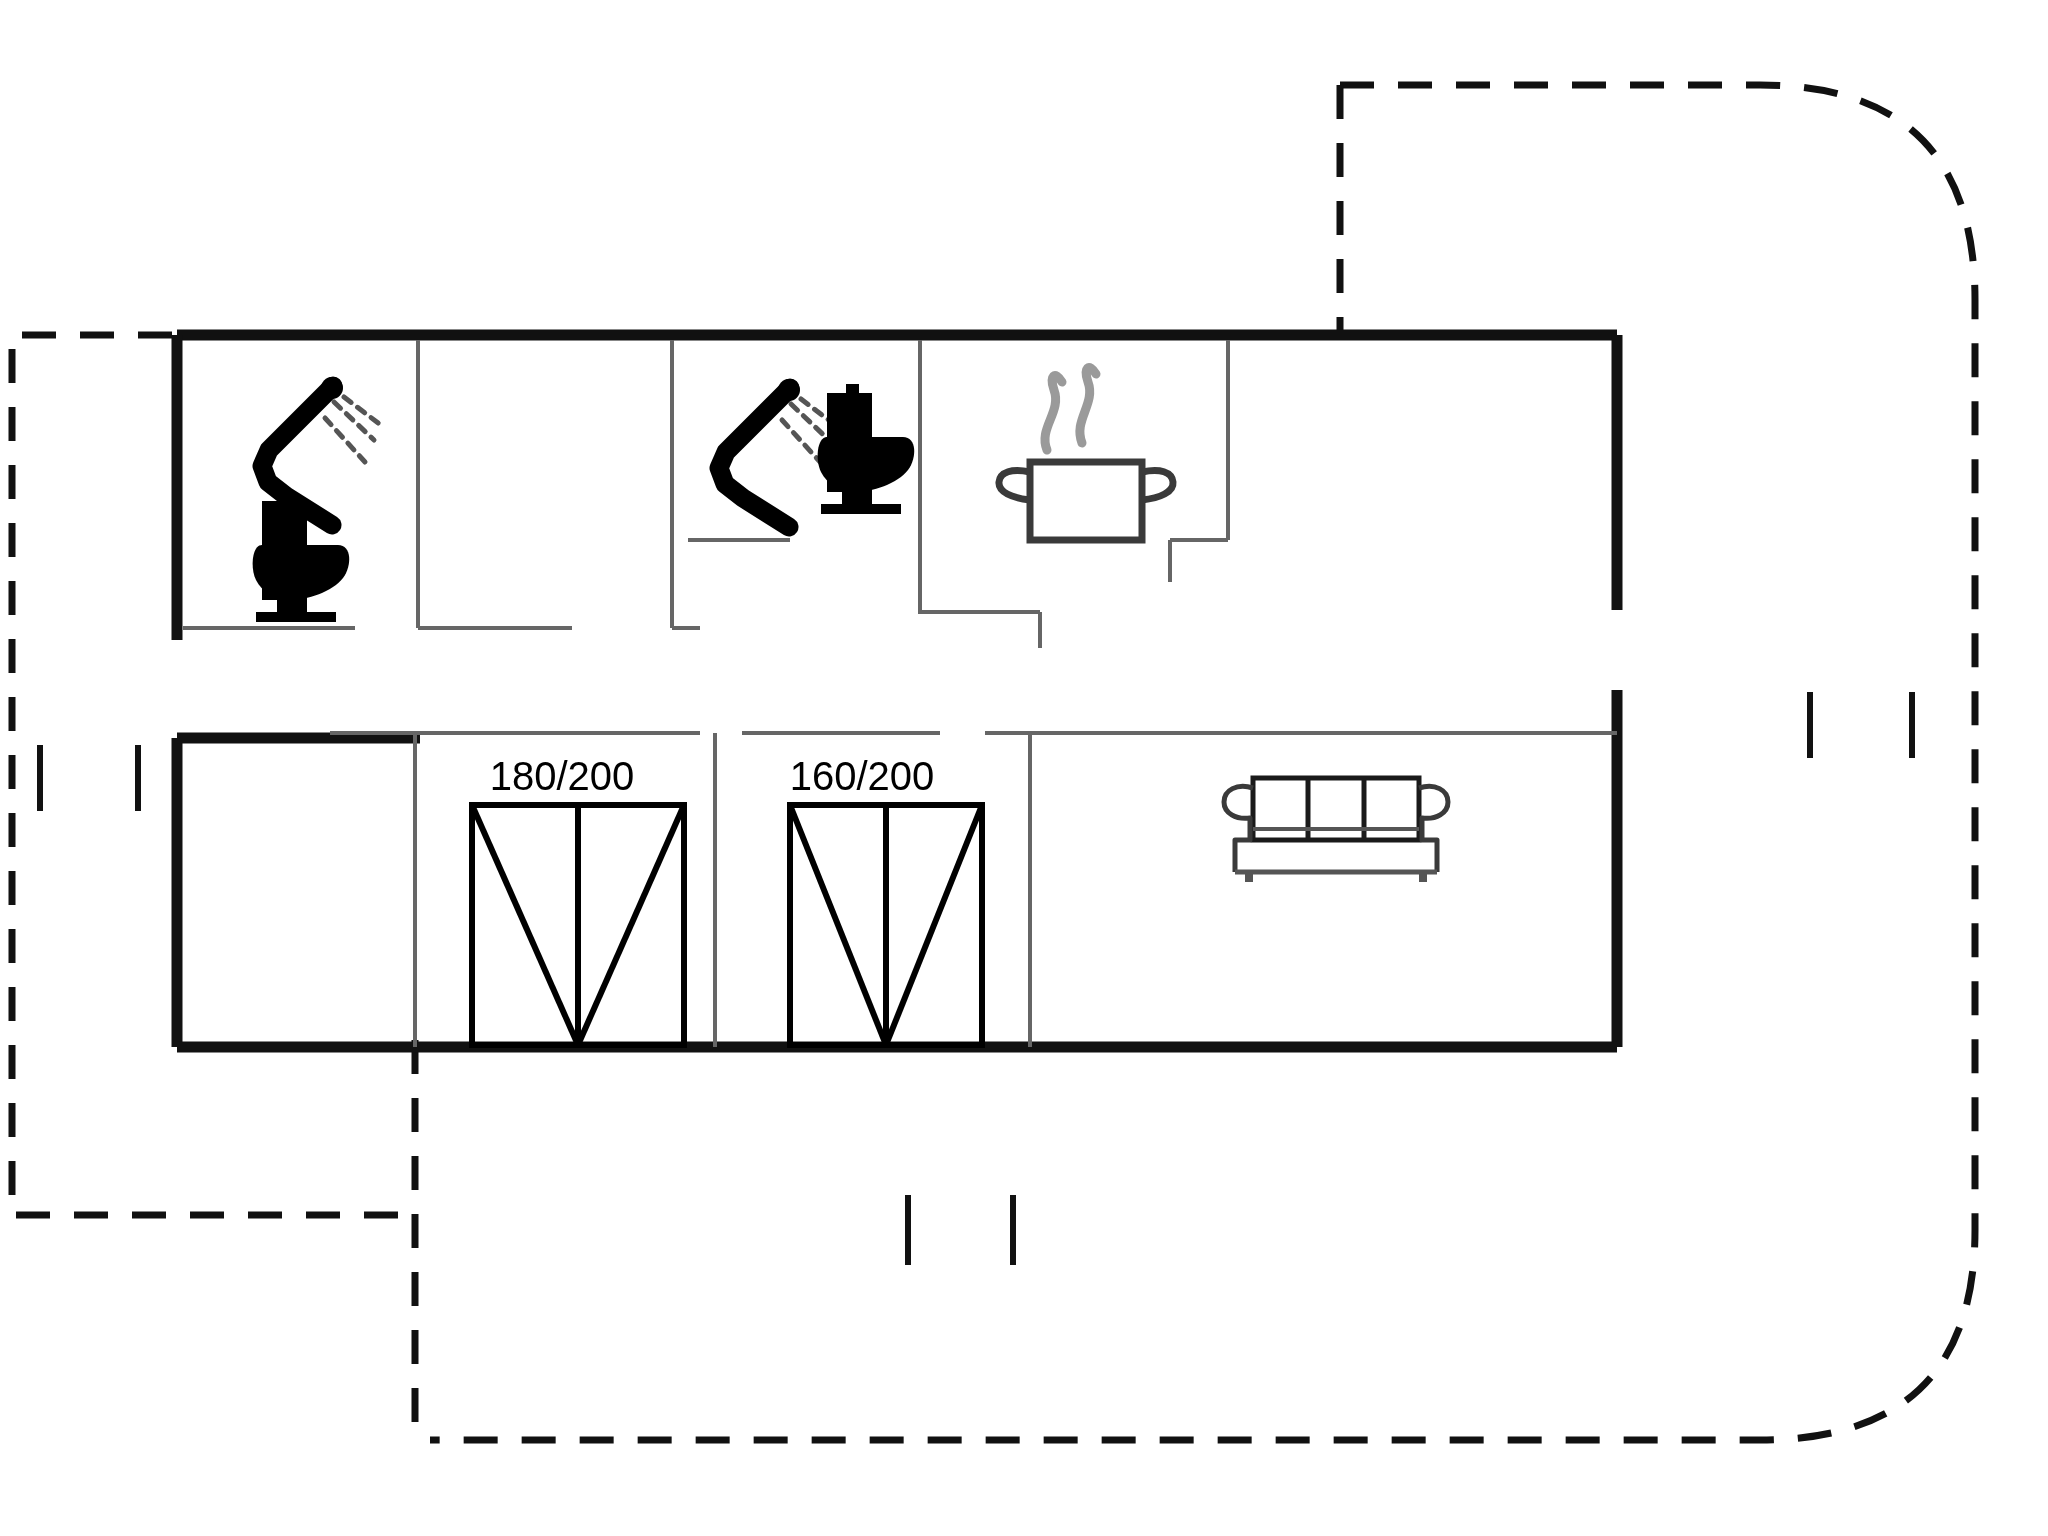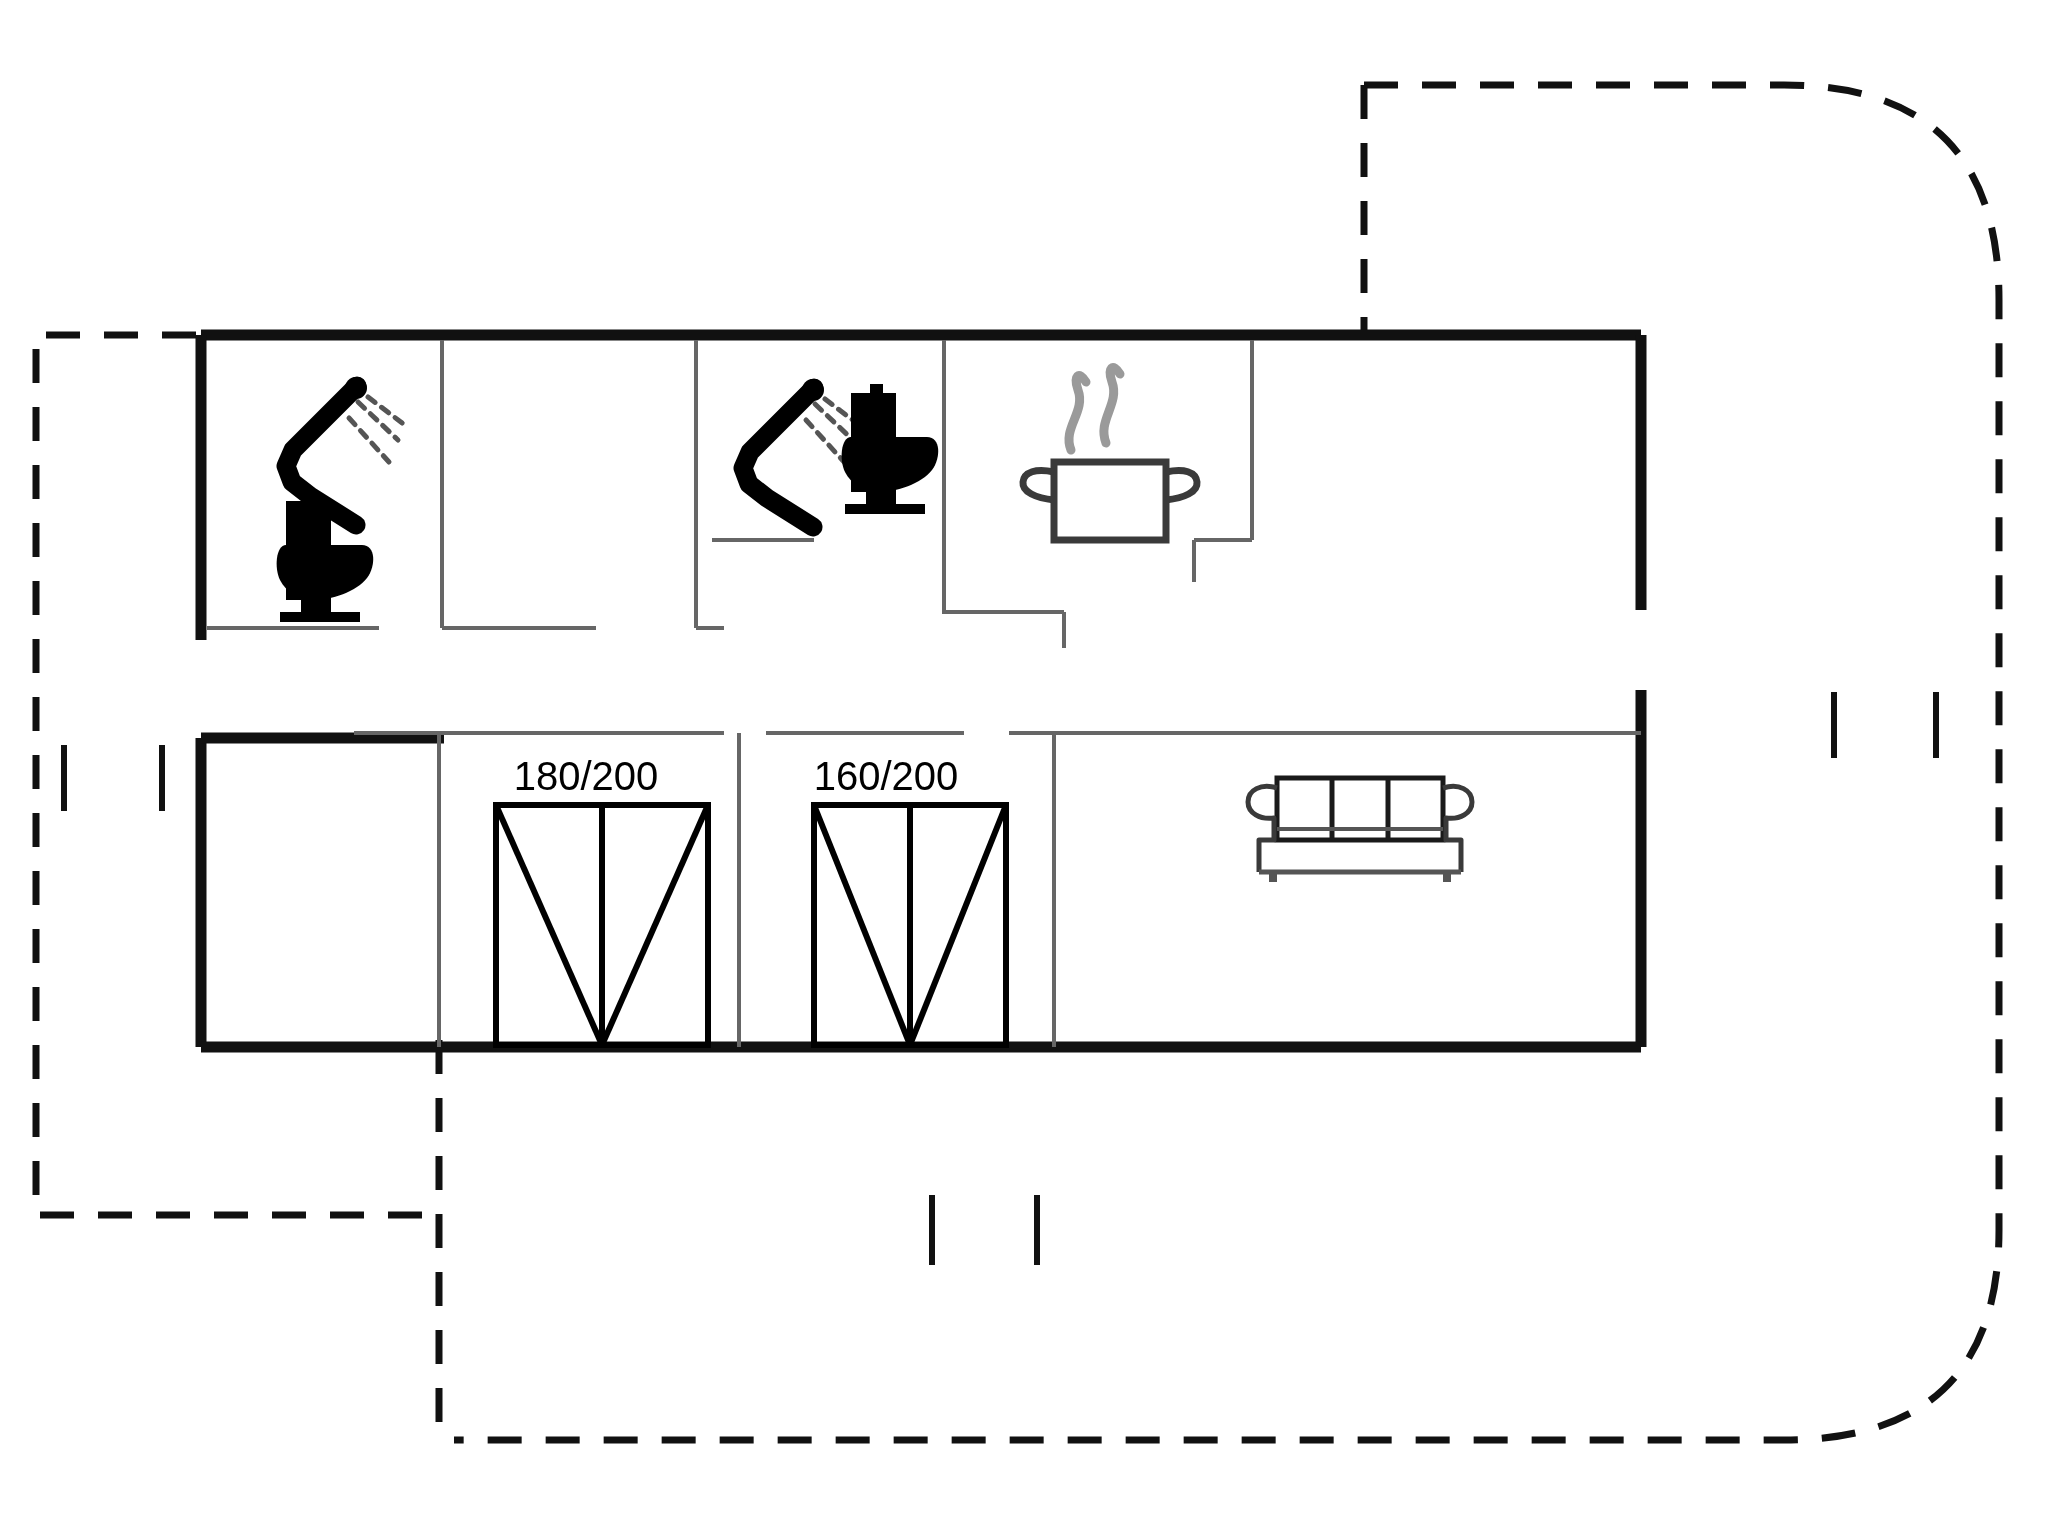--- a/index.html
+++ b/index.html
@@ -11,21 +11,20 @@
     width: 2048px;
     height: 1536px;
     overflow: hidden;
     font-family: "Liberation Sans", sans-serif;
   }
   #plan-root {
     position: relative;
     width: 1928px;
     height: 1536px;
     background: #ffffff;
-    margin-left: 24px;
   }
   #floorplan-svg {
     display: block;
     width: 2048px;
     height: 1536px;
   }
   .bed-label {
     font-family: "Liberation Sans", sans-serif;
     font-size: 40px;
     fill: #000000;

